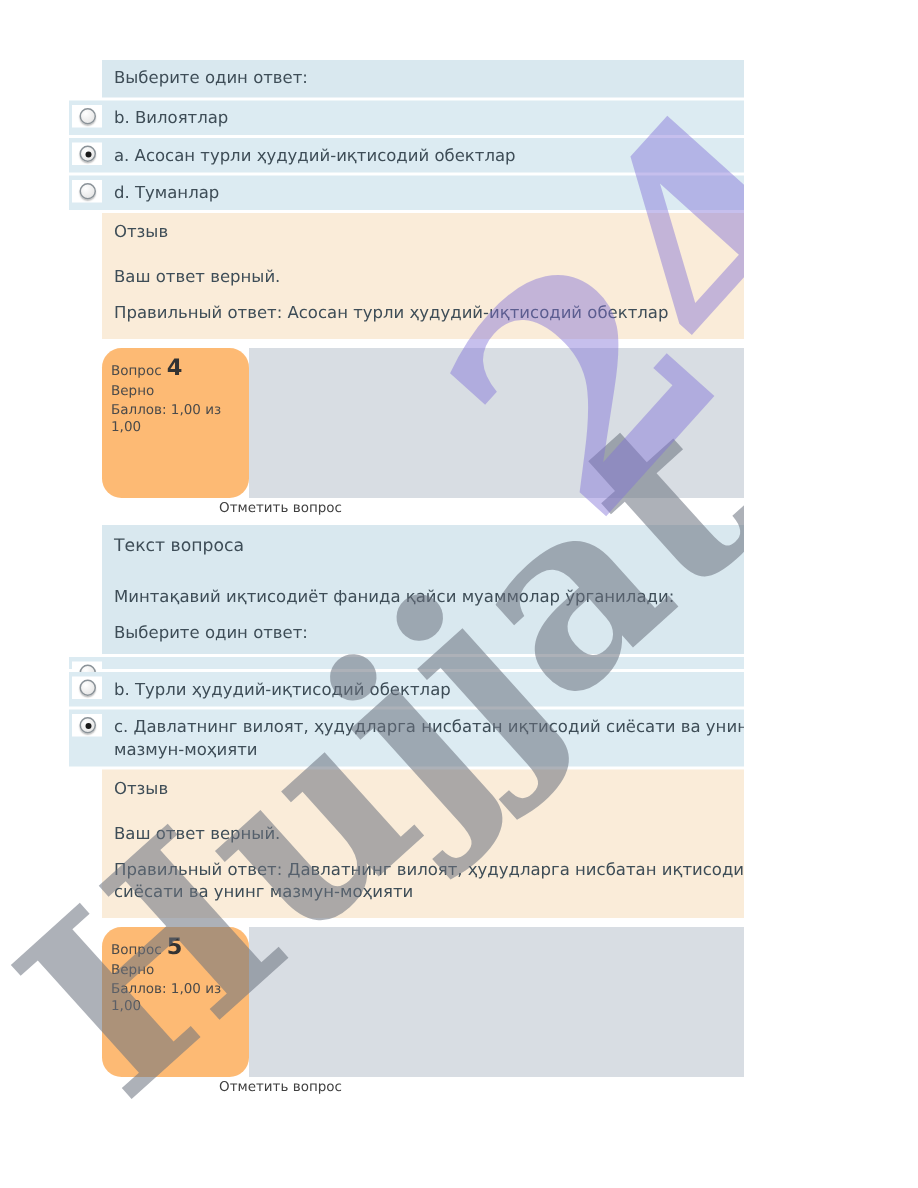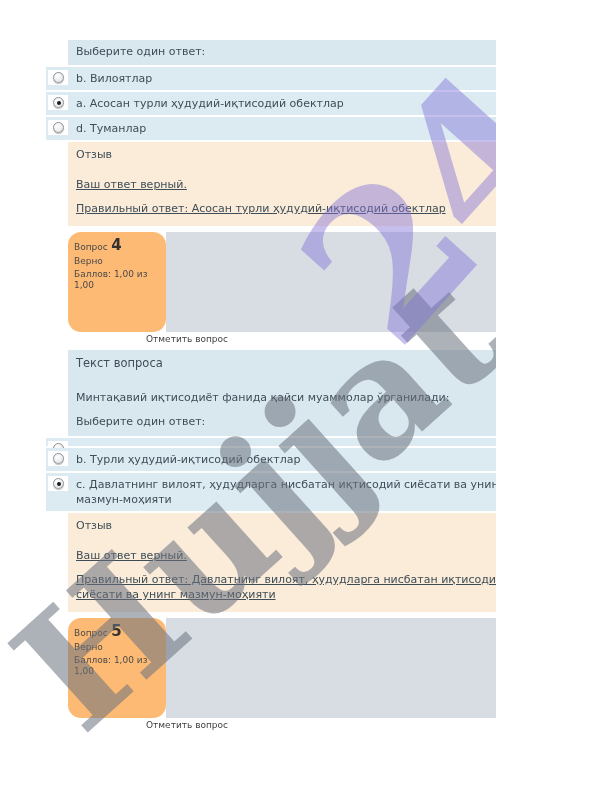--- a/index.html
+++ b/index.html
@@ -18,21 +18,21 @@
   .radio { position:relative; width:11px; height:11px; border-radius:50%;
            border:1px solid #8a9298; background:radial-gradient(circle at 35% 30%, #ffffff 0%, #e9e9e9 70%, #d8d8d8 100%);
            box-shadow:0 1px 1px rgba(0,0,0,.25); }
   .radio.checked::after { content:""; position:absolute; left:3px; top:3px; width:4px; height:4px;
            border-radius:50%; background:#1a1a1a; }
   .u { text-decoration:underline; }
 
   
   .feedback { background:#faecd9; padding:6px 10px 10px 8px; margin-top:2px; }
   .feedback .fb-title { margin-bottom:16px; }
-  .feedback .fb-line { margin-top:9px; line-height:15px;text-decoration:underline; }
+  .feedback .fb-line { margin-top:9px; line-height:15px; }
 
   
   .qinfo { display:flex; margin-top:6px; height:100px; }
   .qinfo-left { width:98px; background:#fdba74; padding:4px 6px;border-radius:13px; }
   .qinfo-right { flex:1; background:#d8dde3; }
   .qno-label { font-size:9px; color:#4a4a4a; }
   .qno-num { font-size:15px; font-weight:bold; color:#333; }
   .qstate, .qgrade { font-size:9px; color:#4a4a4a; margin-top:2px; line-height:11px; }
   .flag-row { padding:2px 0 4px 78px; font-size:9px; color:#3f3f3f; }
   .flag-link { cursor:pointer; }

